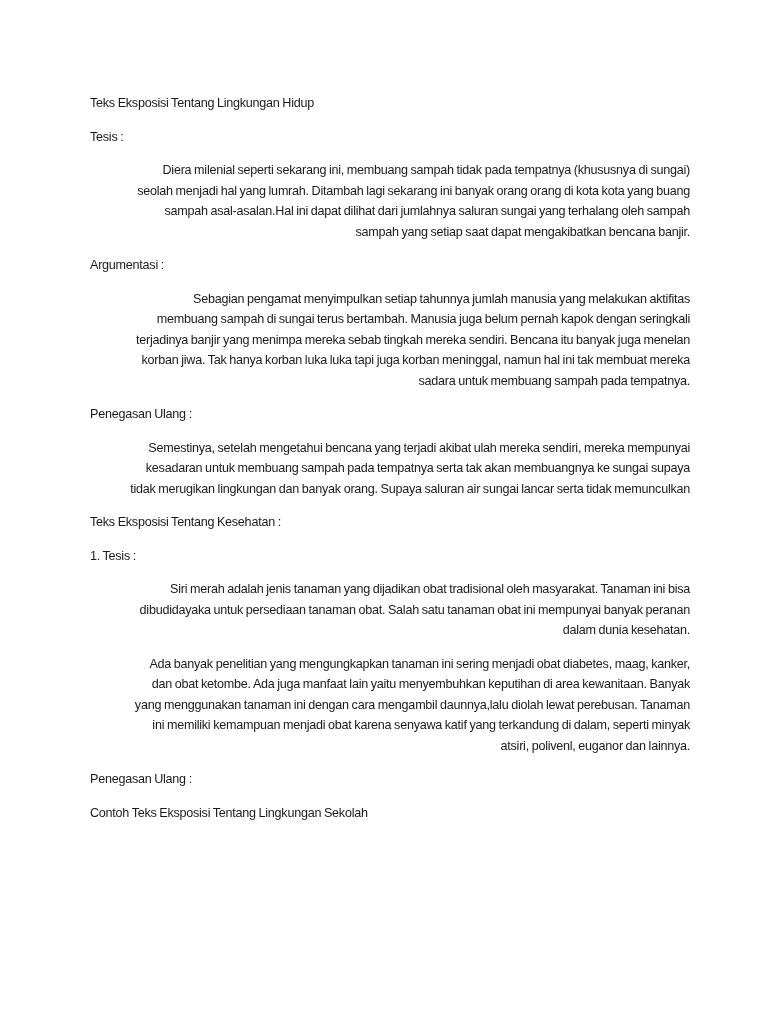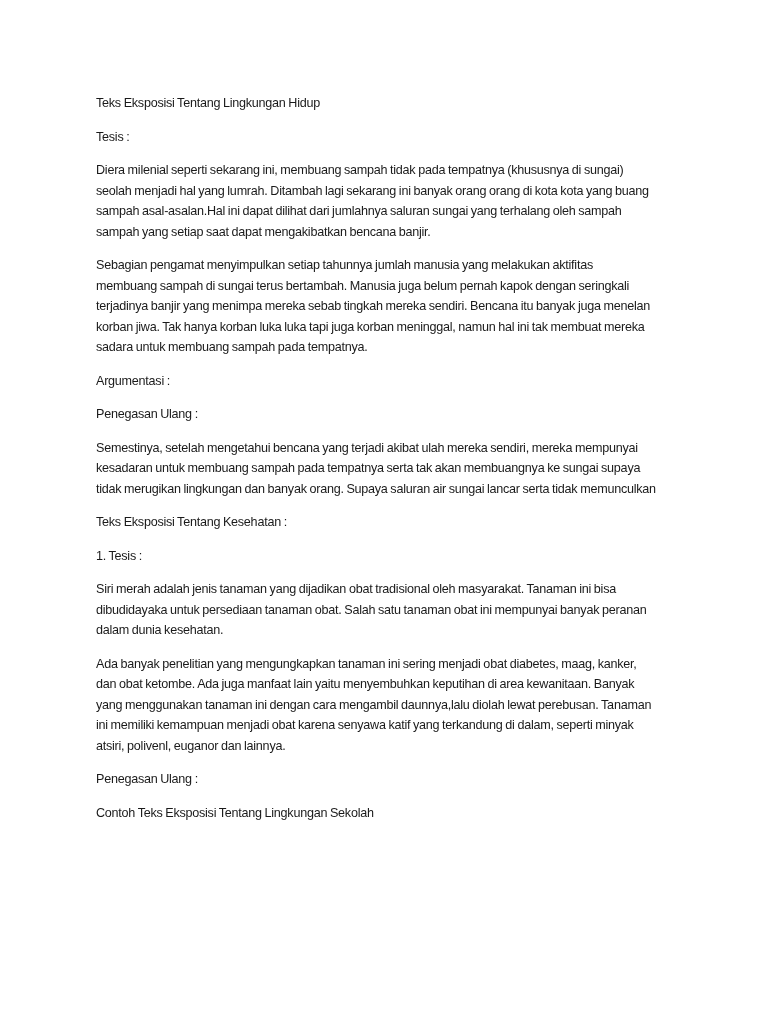--- a/index.html
+++ b/index.html
@@ -10,60 +10,60 @@
     body {
       width: 768px;
       height: 1024px;
       position: relative;
       overflow: hidden;
       font-family: "Liberation Sans", sans-serif;
       color: #1a1a1a;
     }
     .page {
       position: absolute;
-      left: 96px;
+      left: 90px;
       top: 93px;
       width: 600px;
     }
     .block {
       font-size: 12.6px;
       line-height: 20.5px;
       letter-spacing: -0.25px;
       word-spacing: -0.5px;
       margin: 0;
     }
     .heading { margin-bottom: 13px; }
-    .para { margin-bottom: 13px; }
+    .para { margin-bottom: 13px; text-align: right; }
     .line { display: block; white-space: nowrap; }
   </style>
 </head>
 <body>
 
 <div class="page">
   <p class="block heading">
     <span class="line">Teks Eksposisi Tentang Lingkungan Hidup</span>
   </p>
   <p class="block heading">
     <span class="line">Tesis :</span>
   </p>
   <p class="block para">
     <span class="line">Diera milenial seperti sekarang ini, membuang sampah tidak pada tempatnya (khususnya di sungai)</span>
     <span class="line">seolah menjadi hal yang lumrah. Ditambah lagi sekarang ini banyak orang orang di kota kota yang buang</span>
     <span class="line">sampah asal-asalan.Hal ini dapat dilihat dari jumlahnya saluran sungai yang terhalang oleh sampah</span>
     <span class="line">sampah yang setiap saat dapat mengakibatkan bencana banjir.</span>
   </p>
+  <p class="block heading">
+    <span class="line">Argumentasi :</span>
+  </p>
   <p class="block para">
     <span class="line">Sebagian pengamat menyimpulkan setiap tahunnya jumlah manusia yang melakukan aktifitas</span>
     <span class="line">membuang sampah di sungai terus bertambah. Manusia juga belum pernah kapok dengan seringkali</span>
     <span class="line">terjadinya banjir yang menimpa mereka sebab tingkah mereka sendiri. Bencana itu banyak juga menelan</span>
     <span class="line">korban jiwa. Tak hanya korban luka luka tapi juga korban meninggal, namun hal ini tak membuat mereka</span>
     <span class="line">sadara untuk membuang sampah pada tempatnya.</span>
-  </p>
-  <p class="block heading">
-    <span class="line">Argumentasi :</span>
   </p>
   <p class="block heading">
     <span class="line">Penegasan Ulang :</span>
   </p>
   <p class="block para">
     <span class="line">Semestinya, setelah mengetahui bencana yang terjadi akibat ulah mereka sendiri, mereka mempunyai</span>
     <span class="line">kesadaran untuk membuang sampah pada tempatnya serta tak akan membuangnya ke sungai supaya</span>
     <span class="line">tidak merugikan lingkungan dan banyak orang. Supaya saluran air sungai lancar serta tidak memunculkan</span>
   </p>
   <p class="block heading">

